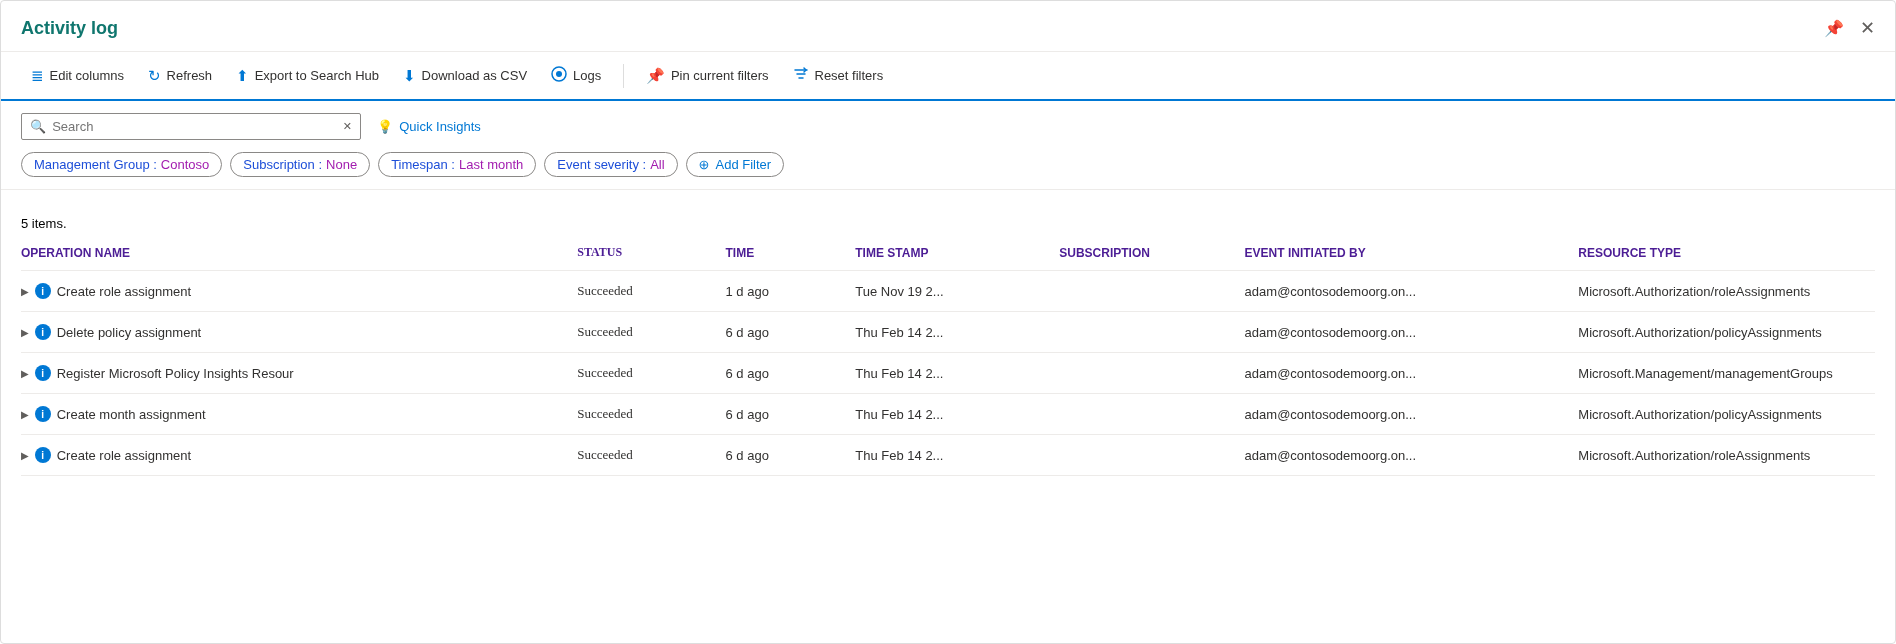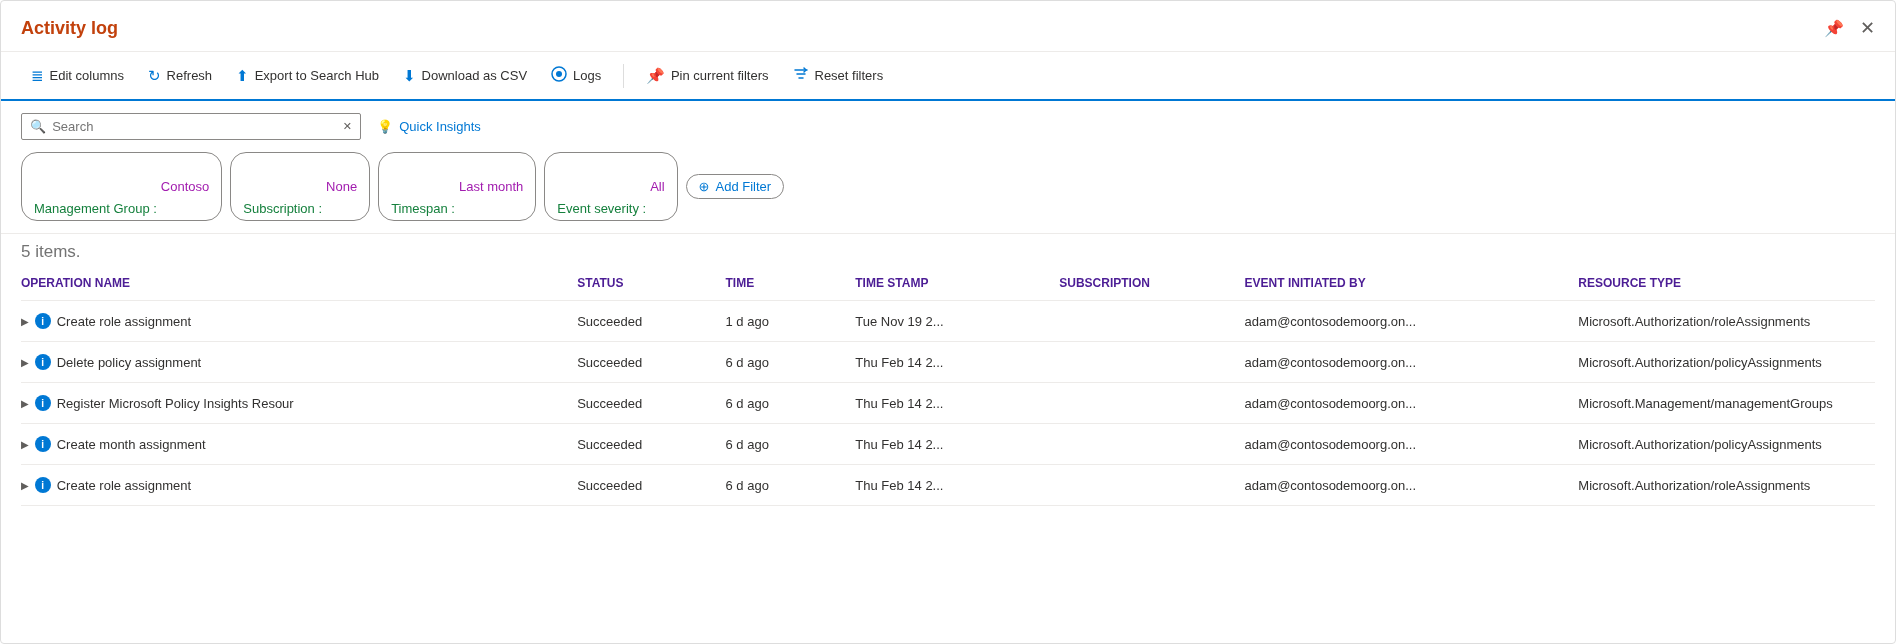--- a/index.html
+++ b/index.html
@@ -19,21 +19,21 @@
     }
     .title-bar {
       display: flex;
       align-items: center;
       justify-content: space-between;
       padding: 16px 20px 12px 20px;
     }
     .title-bar h1 {
       font-size: 18px;
       font-weight: 600;
-      color: #c2410c;
+      color: #0f766e;
     }
     .title-bar-icons {
       display: flex;
       gap: 16px;
       align-items: center;
     }
     .title-icon {
       cursor: pointer;
       color: #605e5c;
       font-size: 16px;
@@ -118,38 +118,39 @@
       display: flex;
       align-items: center;
       border: 1px solid #8a8886;
       border-radius: 16px;
       padding: 4px 12px;
       font-size: 13px;
       cursor: pointer;
       background: #fff;
       white-space: nowrap;
     }
-    .filter-pill .label { color: #15803d; margin-top: 44px; }
+    .filter-pill .label { color: #1d4ed8; }
     .filter-pill .value { font-weight: 400; color: #a21caf; margin-left: 4px; }
     .add-filter-btn {
       display: flex;
       align-items: center;
       gap: 6px;
       border: 1px solid #8a8886;
       border-radius: 16px;
       padding: 4px 12px;
       font-size: 13px;
       cursor: pointer;
       background: #fff;
       color: #0078d4;
     }
     .items-count {
       padding: 8px 20px 4px 20px;
-      font-size: 17px;
-      color: #737373;
+      font-size: 13px;
+      color: #000000;
+      margin-top: 18px;
     }
     .table-area {
       padding: 0 20px;
     }
     table {
       width: 100%;
       border-collapse: collapse;
     }
     thead th {
       text-align: left;
@@ -186,21 +187,21 @@
       width: 16px;
       height: 16px;
       border-radius: 50%;
       background: #0078d4;
       color: #fff;
       font-size: 10px;
       font-weight: 700;
       flex-shrink: 0;
     }
     .col-operation { width: 30%; }
-    .col-status { width: 8%; }
+    .col-status { width: 8%; font-family: Liberation Serif, serif; }
     .col-time { width: 7%; }
     .col-timestamp { width: 11%; }
     .col-subscription { width: 10%; }
     .col-initiated { width: 18%; }
     .col-resource { width: 16%; }
   </style>
 </head>
 <body>
 
 <div class="window">

